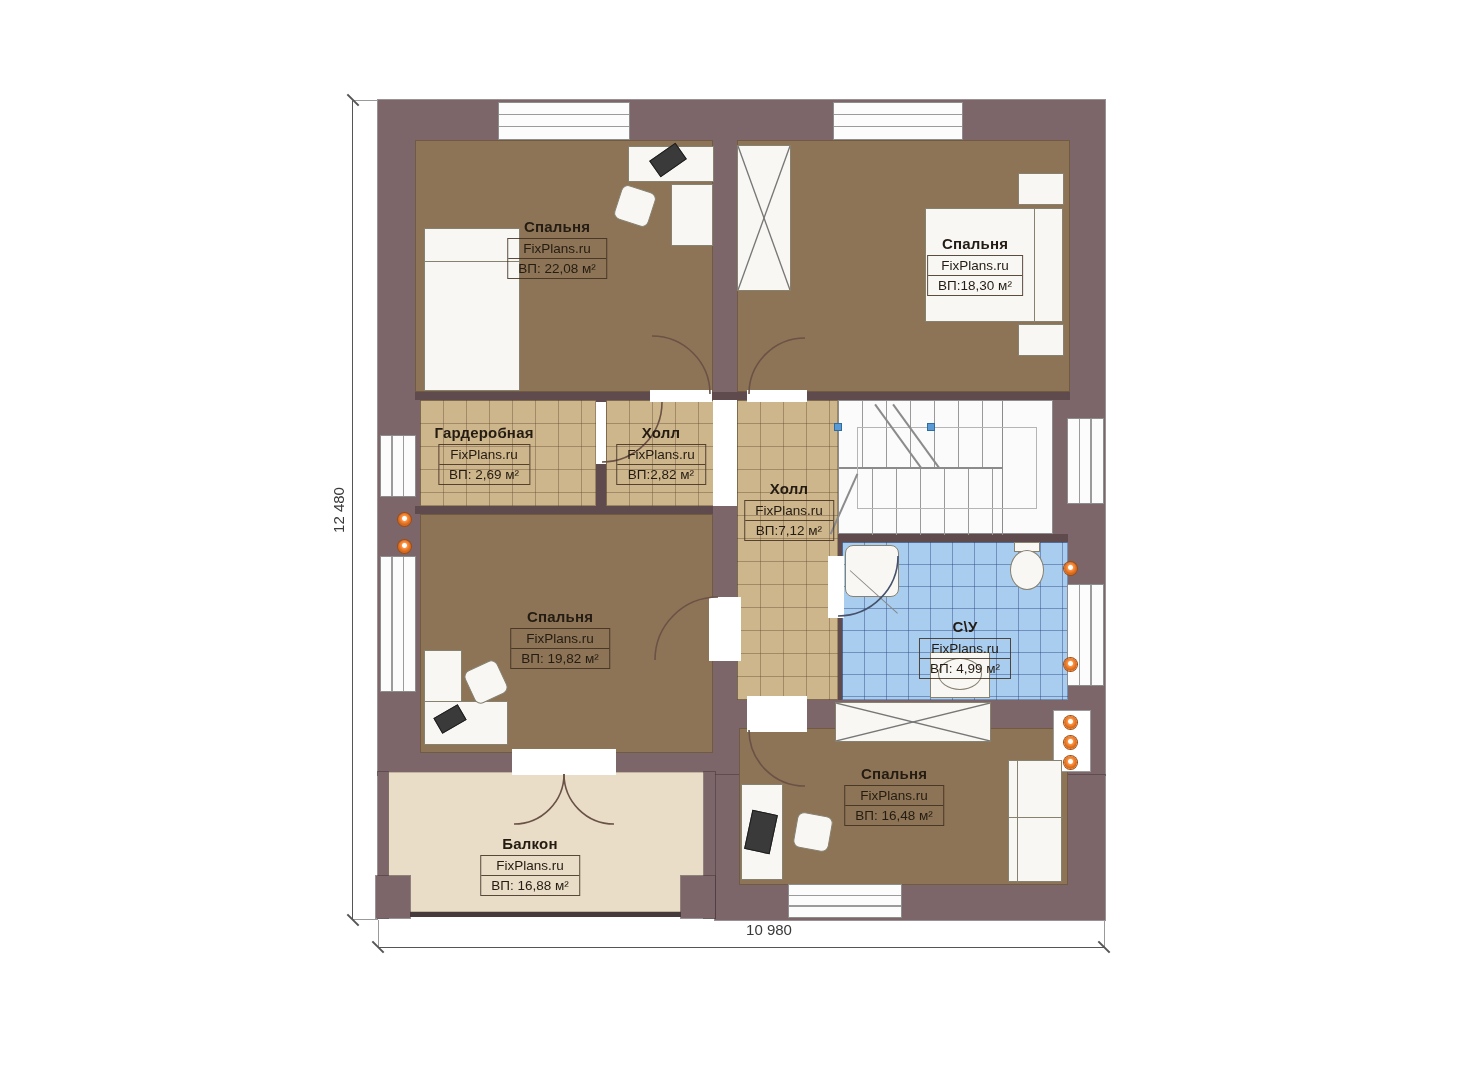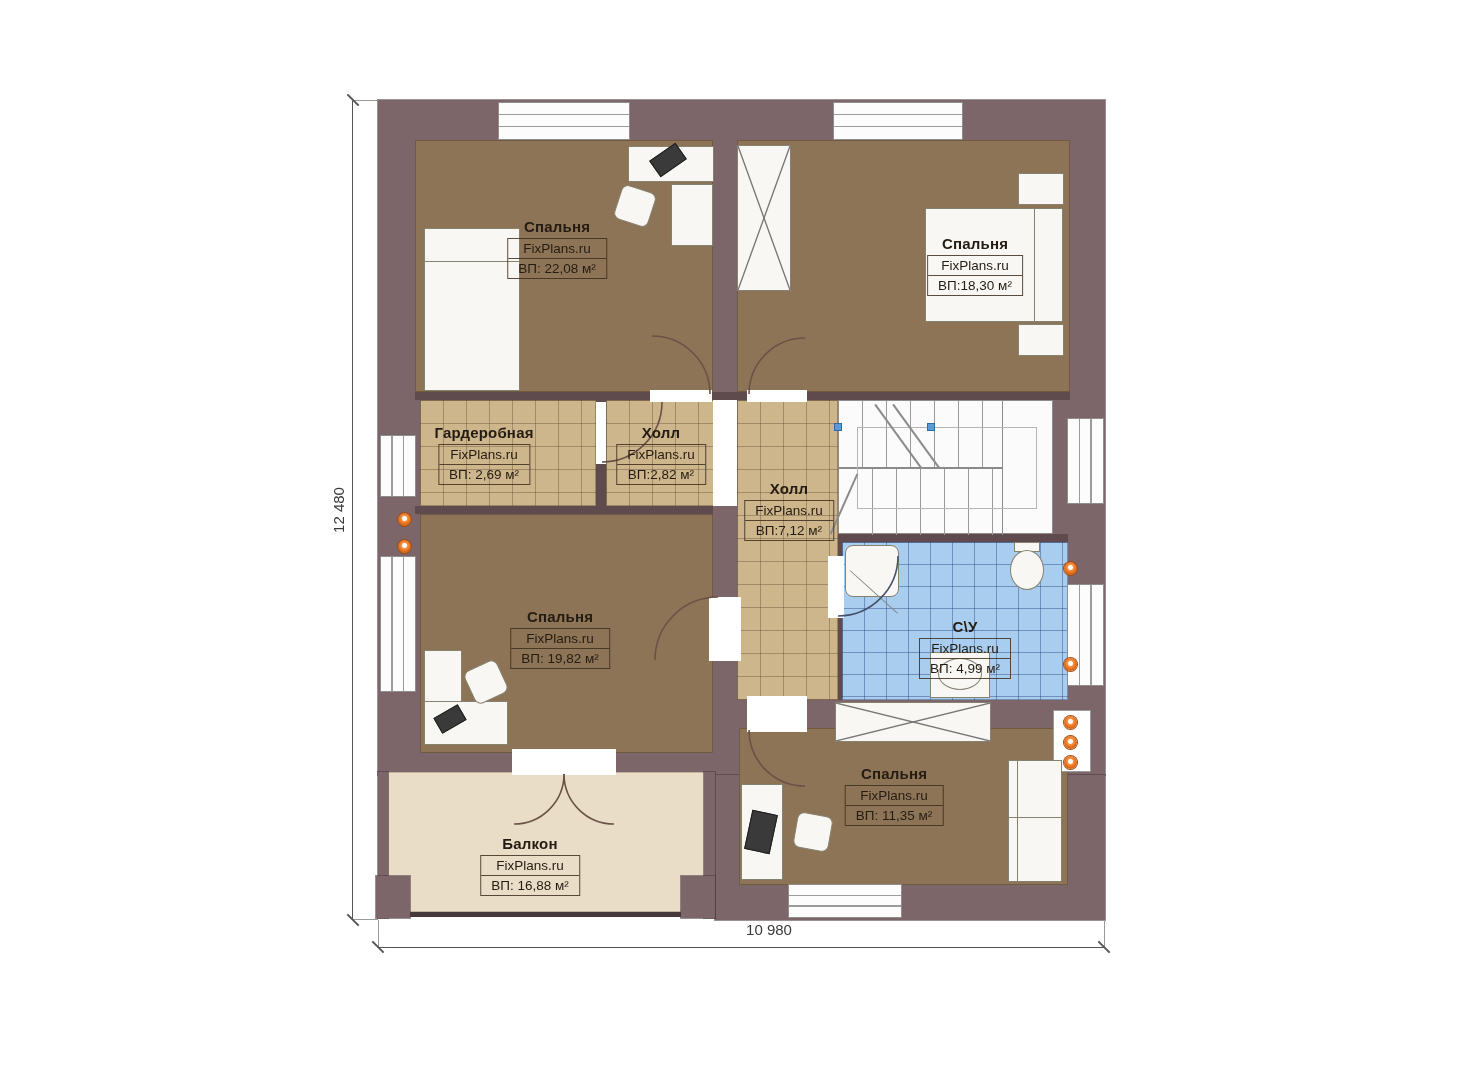--- a/index.html
+++ b/index.html
@@ -199,21 +199,21 @@
   <div class="room-label" style="left:965px;top:618px">
     <div class="room-name">С\У</div>
     <div class="label-box"><div class="row">FixPlans.ru</div><div class="row">ВП: 4,99 м²</div></div>
   </div>
   <div class="room-label" style="left:560px;top:608px">
     <div class="room-name">Спальня</div>
     <div class="label-box"><div class="row">FixPlans.ru</div><div class="row">ВП: 19,82 м²</div></div>
   </div>
   <div class="room-label" style="left:894px;top:765px">
     <div class="room-name">Спальня</div>
-    <div class="label-box"><div class="row">FixPlans.ru</div><div class="row">ВП: 11,35 м²</div></div>
+    <div class="label-box"><div class="row">FixPlans.ru</div><div class="row">ВП: 16,48 м²</div></div>
   </div>
   <div class="room-label" style="left:530px;top:835px">
     <div class="room-name">Балкон</div>
     <div class="label-box"><div class="row">FixPlans.ru</div><div class="row">ВП: 16,88 м²</div></div>
   </div>
 
   <div class="abs dim-line" style="left:352px;top:100px;width:1px;height:820px"></div>
   <div class="abs dim-ext" style="left:352px;top:100px;width:26px;height:1px"></div>
   <div class="abs dim-ext" style="left:352px;top:919px;width:26px;height:1px"></div>
   <div class="abs tick" style="left:345px;top:99px"></div>

